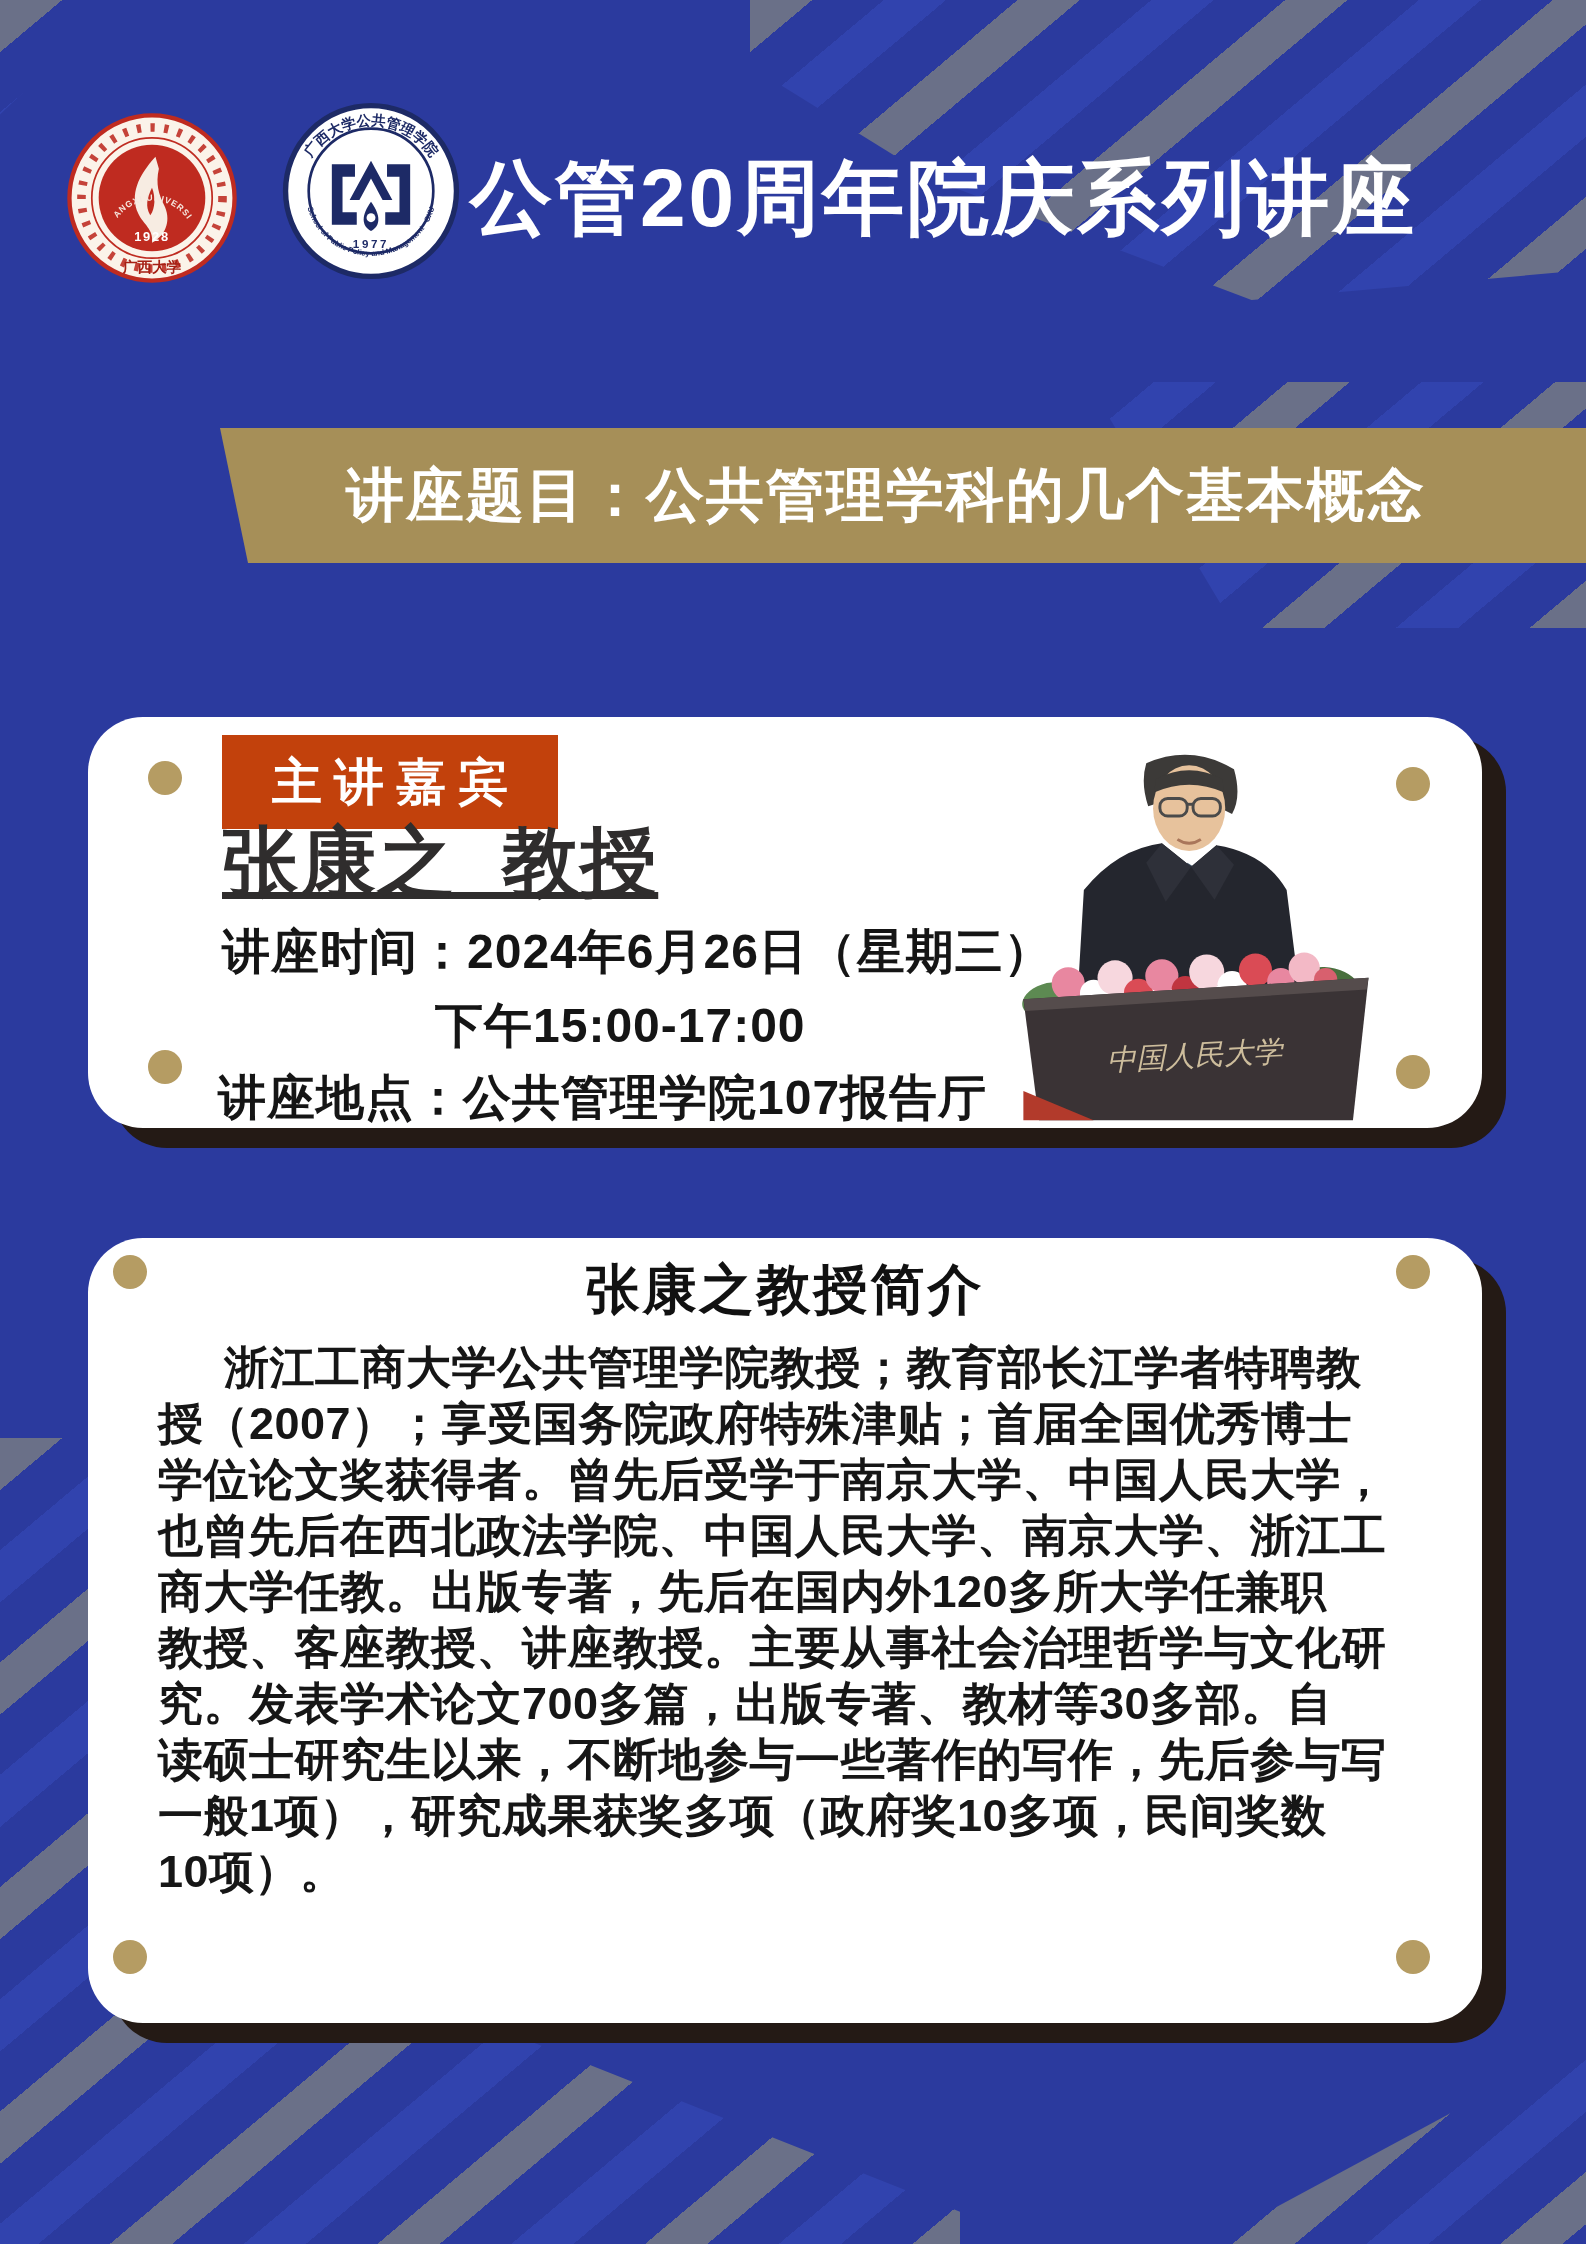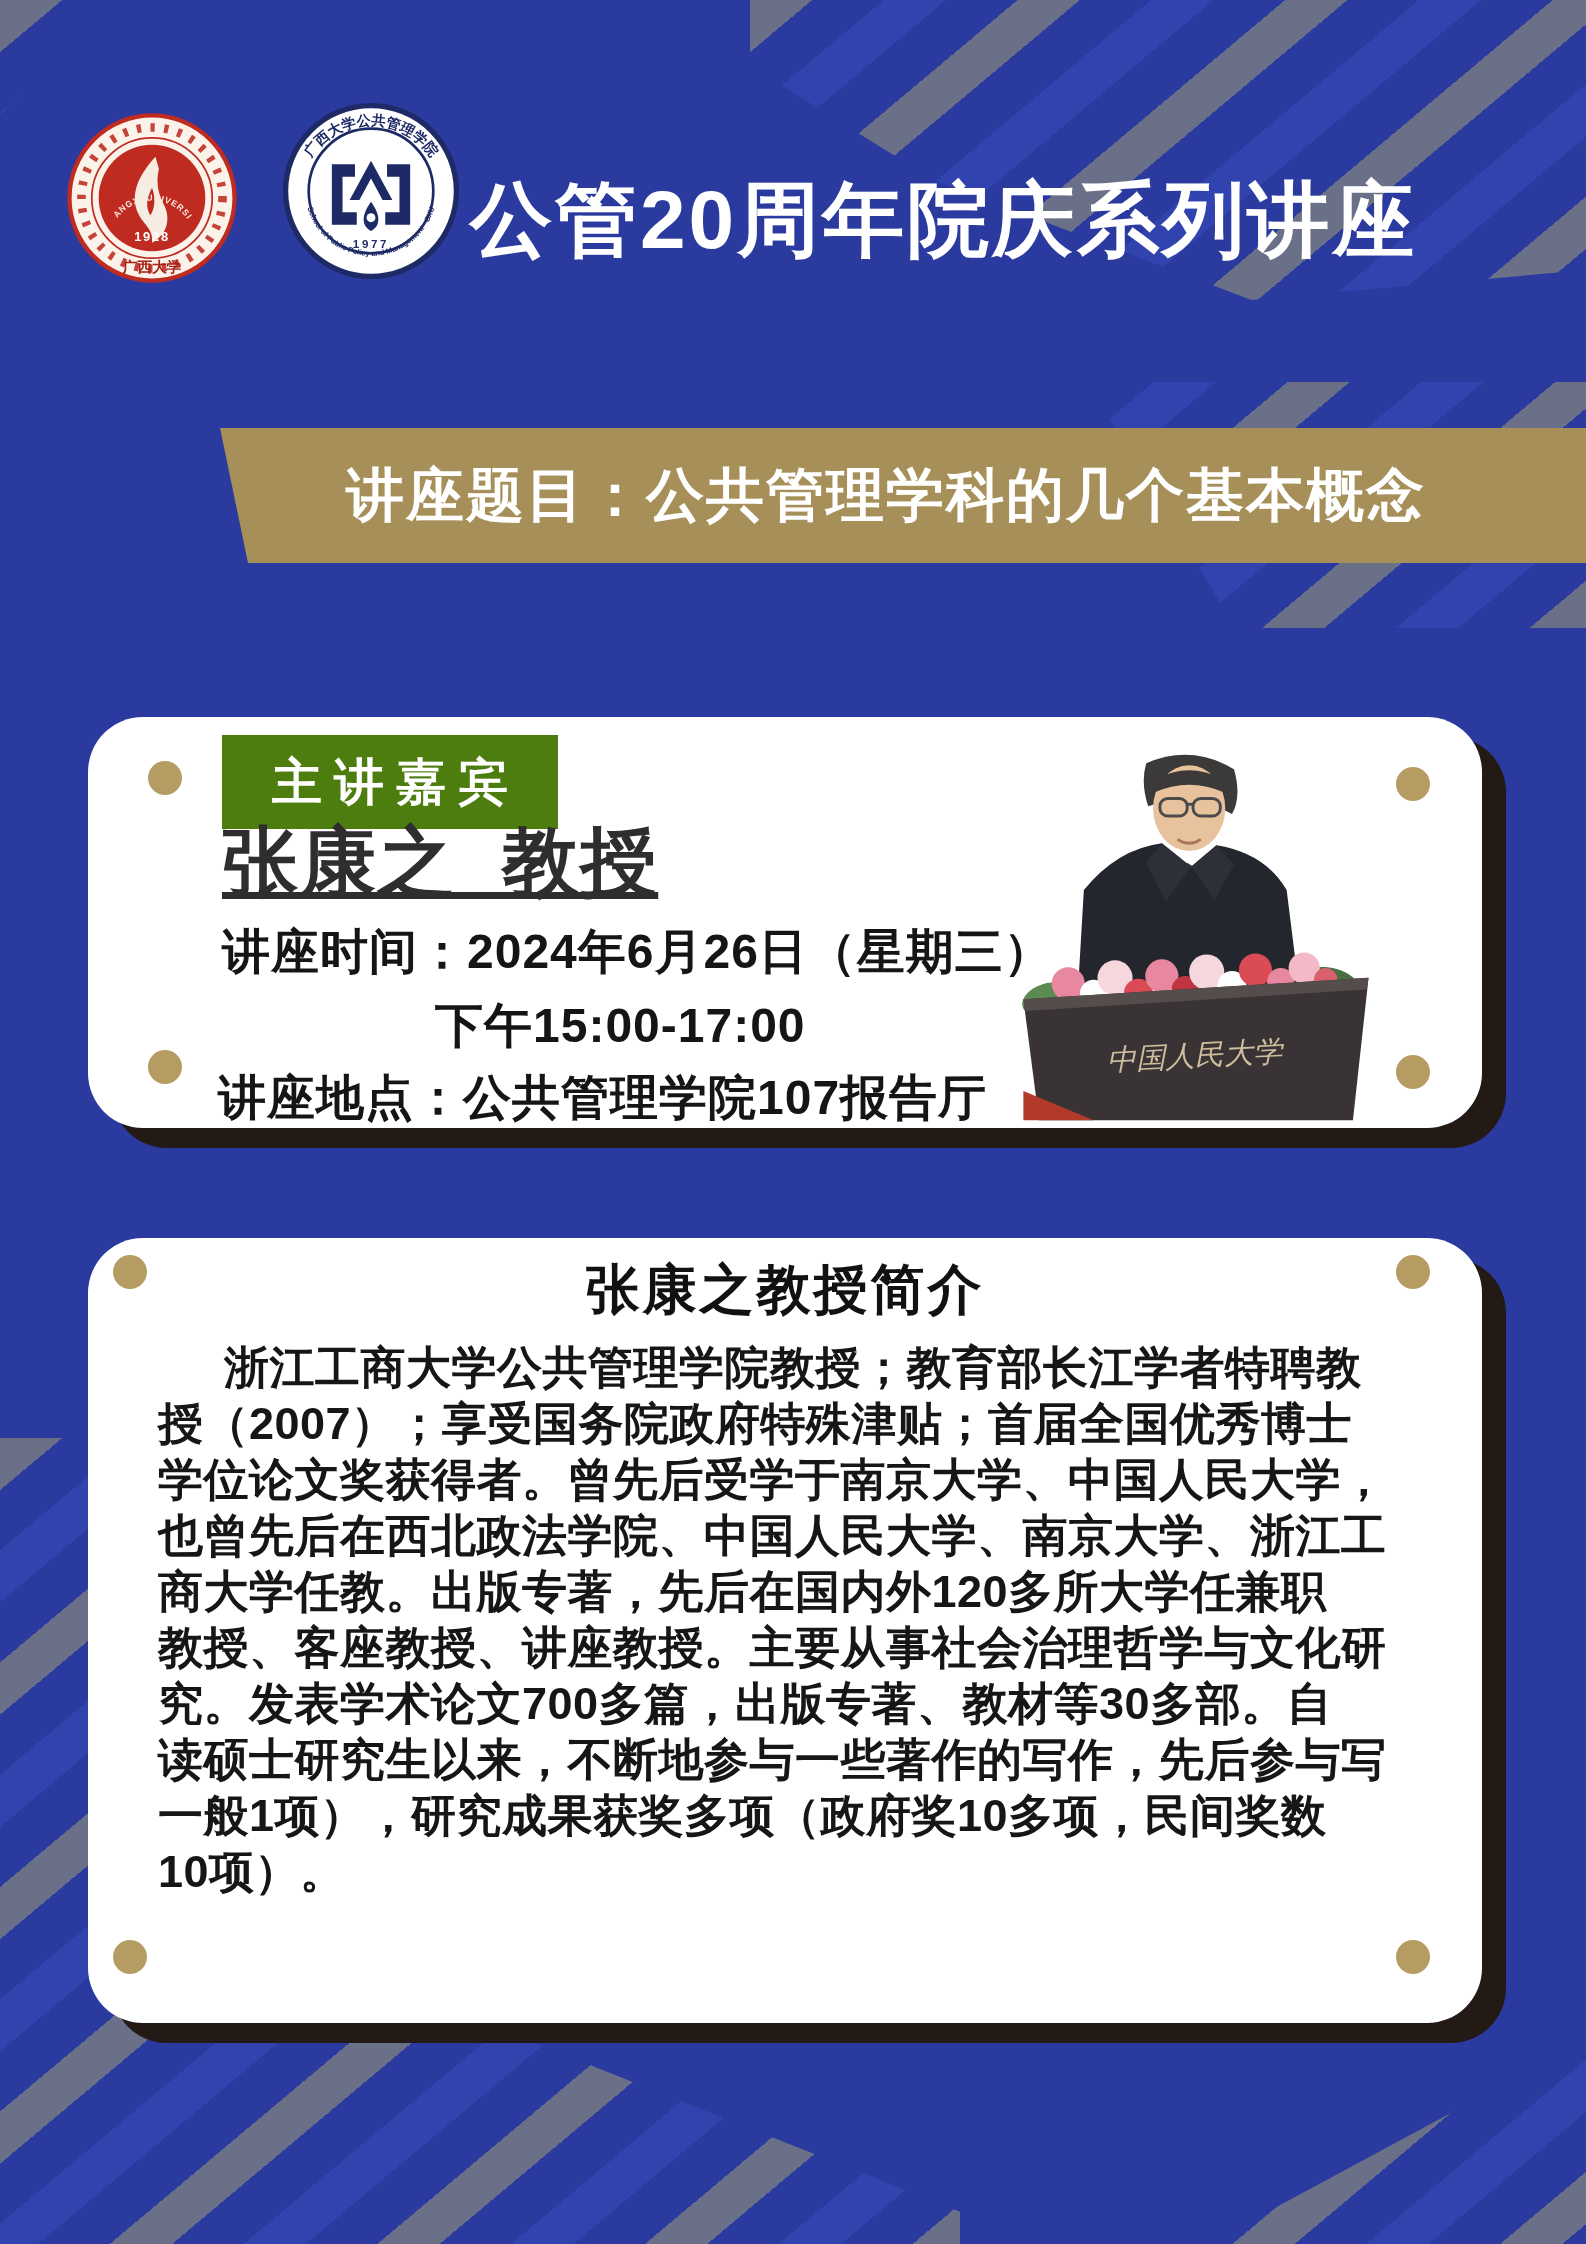--- a/index.html
+++ b/index.html
@@ -25,21 +25,21 @@
     clip-path:polygon(0 0,8% 0,28% 62%,100% 96%,100% 100%,0 100%);}
   .stripes-bottom-right{left:1208px;top:2040px;width:378px;height:204px;
     clip-path:polygon(100% 0,100% 100%,0 100%);}
   .stripes-top-left{left:0;top:0;width:150px;height:130px;
     clip-path:polygon(0 0,80% 0,0 88%);}
   
   .logo{position:absolute;z-index:3;}
   .logo-university{left:66px;top:112px;width:172px;height:172px;}
   .logo-school{left:282px;top:102px;width:178px;height:178px;}
   .header-title{
-    position:absolute;z-index:3;left:470px;top:166px;
+    position:absolute;z-index:3;left:470px;top:144px;
     color:#ffffff;font-size:82px;font-weight:900;letter-spacing:3px;
     white-space:nowrap;
   }
   
   .banner{
     position:absolute;z-index:3;left:0;top:428px;width:1586px;height:135px;
     background:#a68f58;
     clip-path:polygon(220px 0,1586px 0,1586px 135px,248px 135px);
     display:flex;align-items:center;
   }
@@ -54,21 +54,21 @@
   }
   .card-speaker{top:717px;height:411px;}
   .card-bio{top:1238px;height:785px;}
   .gold-dot{
     position:absolute;width:34px;height:34px;border-radius:50%;
     background:#b59c63;z-index:4;
   }
   
   .badge{
     position:absolute;left:222px;top:735px;z-index:4;
-    background:#4d7c0f;color:#ffffff;
+    background:#c2410c;color:#ffffff;
     font-size:50px;font-weight:900;letter-spacing:12px;
     padding:22px 38px 22px 50px;line-height:1;
   }
   .speaker-name{
     position:absolute;left:222px;top:824px;z-index:4;
     color:#2f2d2d;font-size:76px;font-weight:900;letter-spacing:2px;
     white-space:pre;line-height:1;text-decoration:underline;
   }
   .info-line{
     position:absolute;z-index:4;color:#151515;font-size:48px;font-weight:600;

